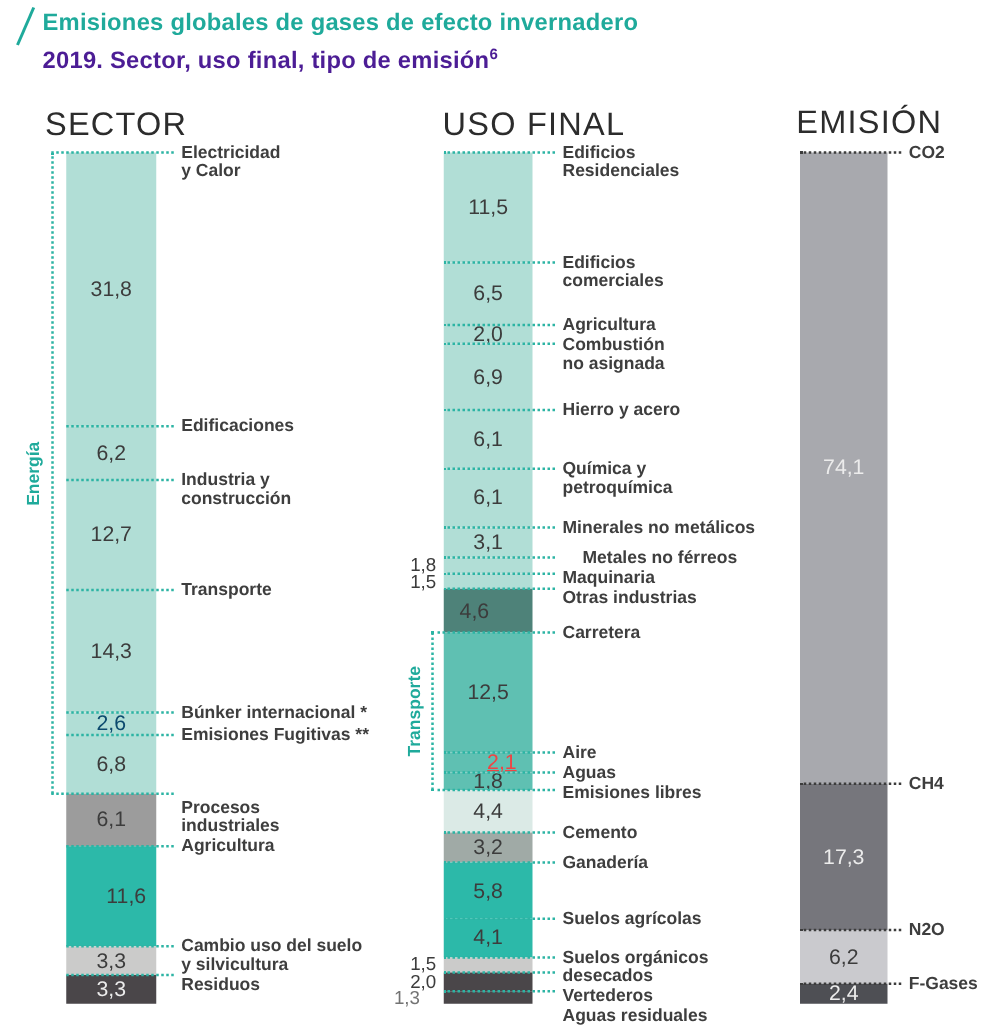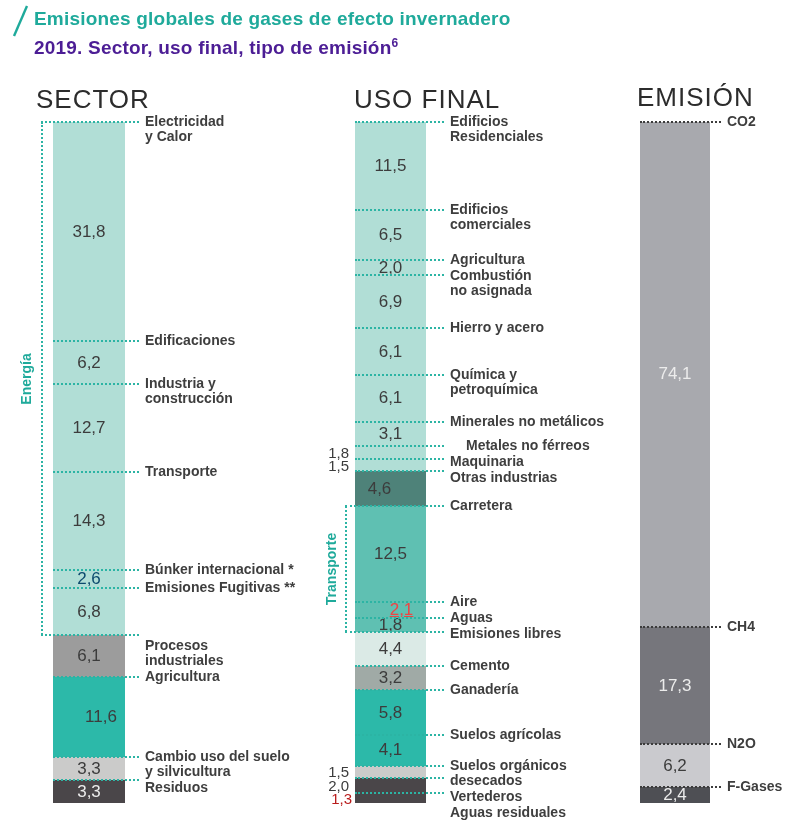--- a/index.html
+++ b/index.html
@@ -164,21 +164,21 @@
       <div class="seg" style="left: 355px; top: 766.189px; width: 71px; height: 11.5034px; background: rgb(203, 203, 202);"></div>
       <div class="seg-value left-val" style="left: 305px; top: 762.941px; width: 44px; height: 18px; color: rgb(60, 60, 60);">1,5</div>
       <div class="leader" style="left: 355px; top: 765.189px; width: 89px; border-top-color: rgb(44, 180, 164);"></div>
       <div class="seg-label" style="left: 450px; top: 758.189px;">Suelos orgánicos
 desecados</div>
       <div class="seg" style="left: 355px; top: 777.693px; width: 71px; height: 15.3378px; background: rgb(74, 70, 73);"></div>
       <div class="seg-value left-val" style="left: 305px; top: 776.361px; width: 44px; height: 18px; color: rgb(60, 60, 60);">2,0</div>
       <div class="leader" style="left: 355px; top: 776.693px; width: 89px; border-top-color: rgb(44, 180, 164);"></div>
       <div class="seg-label" style="left: 450px; top: 789.189px;">Vertederos</div>
       <div class="seg" style="left: 355px; top: 793.03px; width: 71px; height: 9.96959px; background: rgb(74, 70, 73);"></div>
-      <div class="seg-value left-val" style="left: 308px; top: 789.015px; width: 44px; height: 18px; color: #b91c1c;">1,3</div>
+      <div class="seg-value left-val" style="left: 292px; top: 789.015px; width: 44px; height: 18px; color: #737373;">1,3</div>
       <div class="leader" style="left: 355px; top: 792.03px; width: 89px; border-top-color: rgb(44, 180, 164);"></div>
       <div class="seg-label" style="left: 450px; top: 805.189px;">Aguas residuales</div>
       <div class="bracket-v" style="left: 345px; top: 506.213px; height: 125.77px; border-left-color: rgb(44, 180, 164);"></div>
       <div class="bracket-label" style="left: 331px; top: 569.098px; color: rgb(31, 170, 155);">Transporte</div>
     </div>
   <div>
       <div class="seg" style="left: 640px; top: 122px; width: 70px; height: 504.621px; background: rgb(168, 169, 174);"></div>
       <div class="seg-value" style="left: 640px; top: 365.31px; width: 70px; height: 18px; color: rgb(236, 236, 236);">74,1</div>
       <div class="leader" style="left: 640px; top: 121px; width: 81px; border-top-color: rgb(60, 60, 60);"></div>
       <div class="seg-label" style="left: 727px; top: 114px;">CO2</div>

